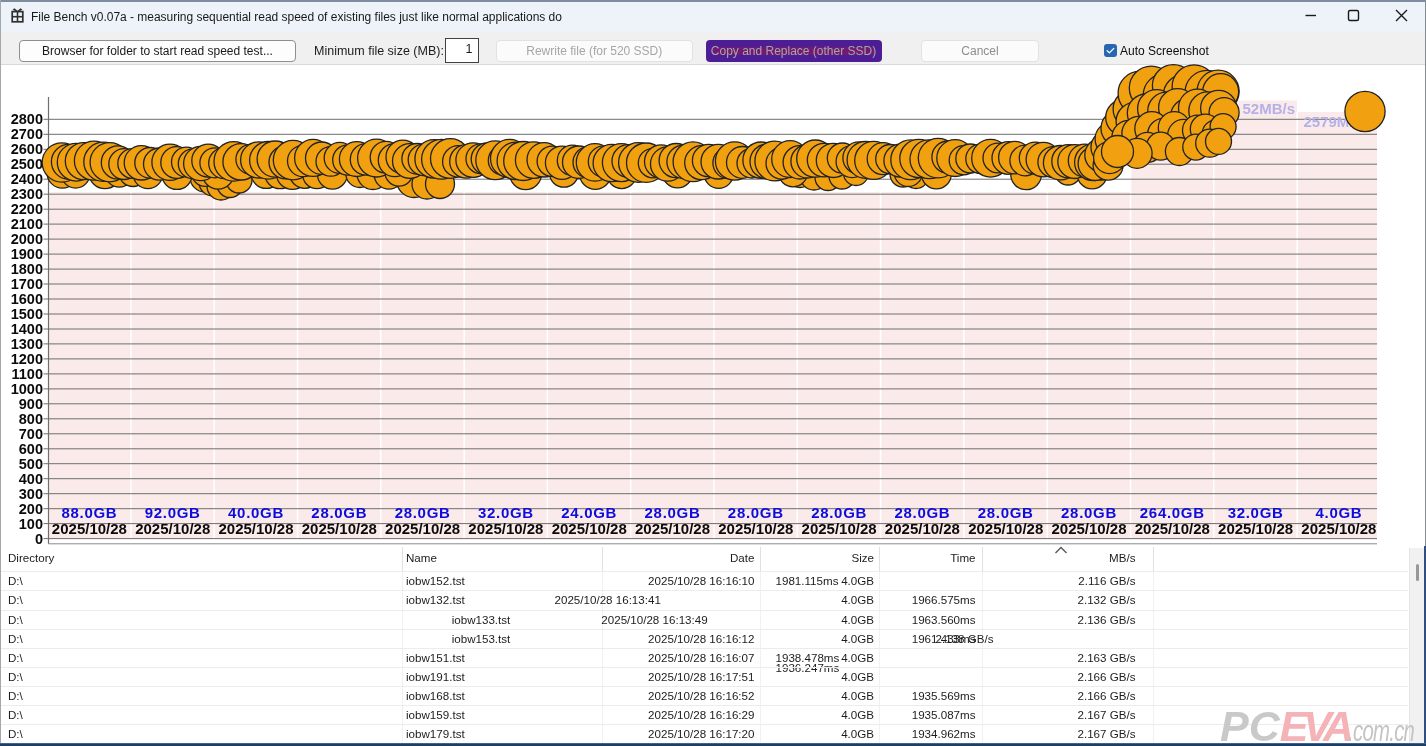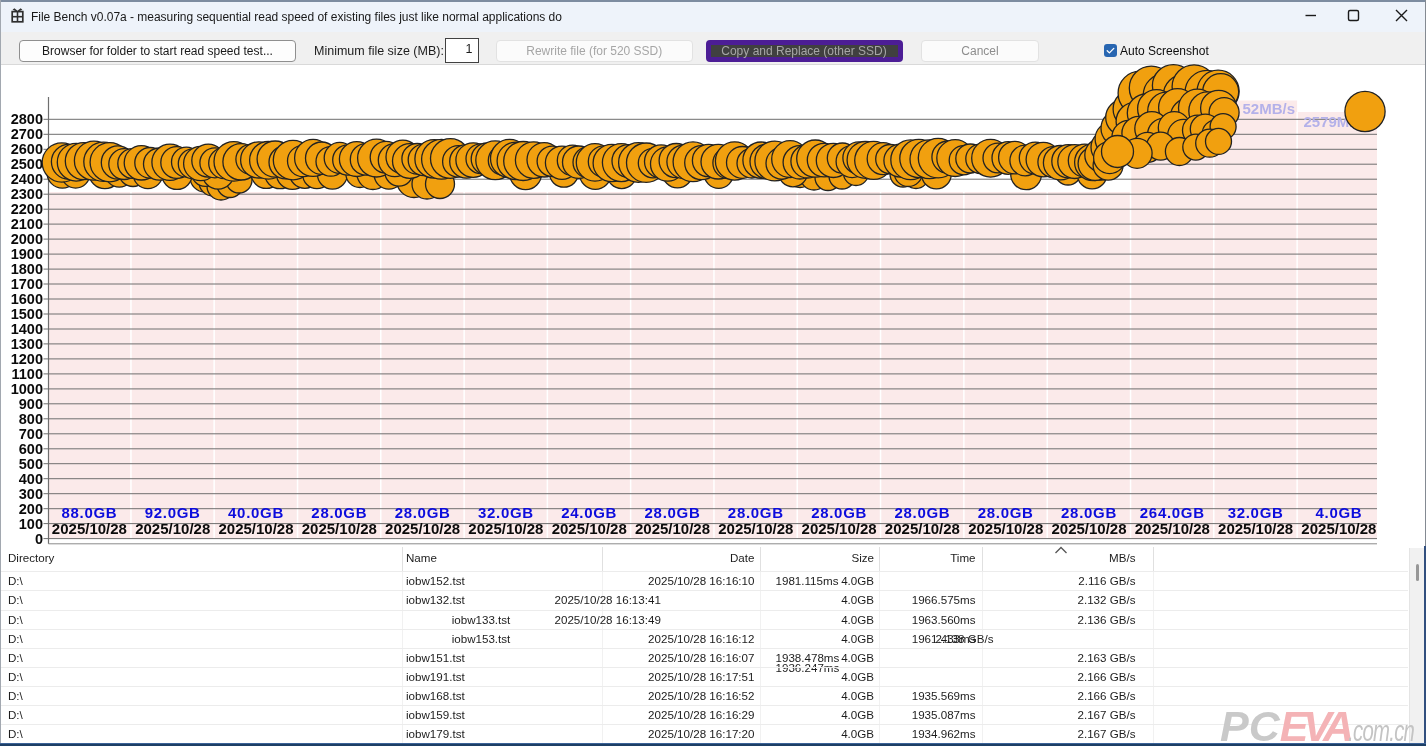--- a/index.html
+++ b/index.html
@@ -22,21 +22,21 @@
   <line x1="17.5" y1="15.5" x2="28" y2="15.5" stroke="#1a1a1a" stroke-width="1.4"></line>
   <rect x="60.5" y="10.5" width="10" height="10" rx="1.5" fill="none" stroke="#1a1a1a" stroke-width="1.4"></rect>
   <path d="M108 10 L119 21 M119 10 L108 21" stroke="#1a1a1a" stroke-width="1.4"></path>
 </svg>
 <div style="position:absolute;left:0;top:32px;width:1426px;height:33px;background:#f0f0f0;border-bottom:1px solid #d9d9d9"></div>
 <div class="btn" style="left:19px;width:277px;background:#fdfdfd;border:1px solid #8f8f8f;color:#191919">Browser for folder to start read speed test...</div>
 <div class="c" style="left:314px;top:44px;font-size:12.5px">Minimum file size (MB):</div>
 <div style="position:absolute;left:444.5px;top:37.5px;width:34px;height:25.5px;background:#fff;border:1.4px solid #414141"></div>
 <div class="c" style="left:444.5px;top:42px;width:28px;text-align:right;font-size:12.5px">1</div>
 <div class="btn" style="left:496px;width:196.5px;background:#fbfbfb;border:1px solid #e2e2e2;color:#a6a6a6">Rewrite file (for 520 SSD)</div>
-<div class="btn" style="left:705.5px;width:197px;background:#404040;border:5px solid #4c1d95;color:#a6a6a6">Copy and Replace (other SSD)</div>
+<div class="btn" style="left:705.5px;width:176px;background:#701a75;border:7px solid #4c1d95;color:#a6a6a6">Copy and Replace (other SSD)</div>
 <div class="btn" style="left:921px;width:118px;background:#fbfbfb;border:1px solid #e2e2e2;color:#8d8d8d">Cancel</div>
 <div style="position:absolute;left:1103.5px;top:44px;width:13px;height:13px;background:#2866b1;border-radius:3px"></div>
 <svg style="position:absolute;left:1103.5px;top:44px" width="13" height="13" viewBox="0 0 13 13">
     <path d="M3.2 6.7 L5.4 8.9 L9.8 4.4" fill="none" stroke="#fff" stroke-width="1.3" stroke-linecap="round" stroke-linejoin="round"></path>
   </svg>
 <div class="c" style="left:1120px;top:44px;font-size:12px;color:#0c0c0c">Auto Screenshot</div>
 <svg width="1426" height="560" viewBox="0 0 1426 560" style="position:absolute;left:0;top:0">
 <polygon points="48.5,192 1130.5,192 1130.5,100.5 1297.1,100.5 1297.1,112 1377,112 1377,538.6 48.5,538.6" fill="#fbeaea"></polygon>
 <rect x="130.2" y="192" width="1.5" height="346.6" fill="#ffffff"></rect>
 <rect x="213.4" y="192" width="1.5" height="346.6" fill="#ffffff"></rect>
@@ -423,21 +423,21 @@
 <div style="position:absolute;left:0;top:571.3px;width:1408px;height:1px;background:#ececec"></div>
 <div class="c" style="left:8px;top:593.4px;width:100px;text-align:left">D:\</div>
 <div class="c" style="left:406px;top:593.4px;width:150px;text-align:left">iobw132.tst</div>
 <div class="c" style="left:554.5px;top:593.4px;width:200px;text-align:left">2025/10/28 16:13:41</div>
 <div class="c" style="left:674px;top:593.4px;width:200px;text-align:right">4.0GB</div>
 <div class="c" style="left:775.5px;top:593.4px;width:200px;text-align:right">1966.575ms</div>
 <div class="c" style="left:935.5px;top:593.4px;width:200px;text-align:right">2.132 GB/s</div>
 <div style="position:absolute;left:0;top:590.4px;width:1408px;height:1px;background:#ececec"></div>
 <div class="c" style="left:8px;top:612.5px;width:100px;text-align:left">D:\</div>
 <div class="c" style="left:406px;top:612.5px;width:150px;text-align:center">iobw133.tst</div>
-<div class="c" style="left:554.5px;top:612.5px;width:200px;text-align:left">2025/10/28 16:13:49</div>
+<div class="c" style="left:554.5px;top:612.5px;width:200px;text-align:center">2025/10/28 16:13:49</div>
 <div class="c" style="left:674px;top:612.5px;width:200px;text-align:right">4.0GB</div>
 <div class="c" style="left:775.5px;top:612.5px;width:200px;text-align:right">1963.560ms</div>
 <div class="c" style="left:935.5px;top:612.5px;width:200px;text-align:right">2.136 GB/s</div>
 <div style="position:absolute;left:0;top:609.5px;width:1408px;height:1px;background:#ececec"></div>
 <div class="c" style="left:8px;top:631.6px;width:100px;text-align:left">D:\</div>
 <div class="c" style="left:406px;top:631.6px;width:150px;text-align:center">iobw153.tst</div>
 <div class="c" style="left:554.5px;top:631.6px;width:200px;text-align:right">2025/10/28 16:16:12</div>
 <div class="c" style="left:674px;top:631.6px;width:200px;text-align:right">4.0GB</div>
 <div class="c" style="left:775.5px;top:631.6px;width:200px;text-align:right">1961.433ms</div>
 <div class="c" style="left:935.5px;top:631.6px;width:200px;text-align:left">2.138 GB/s</div>

